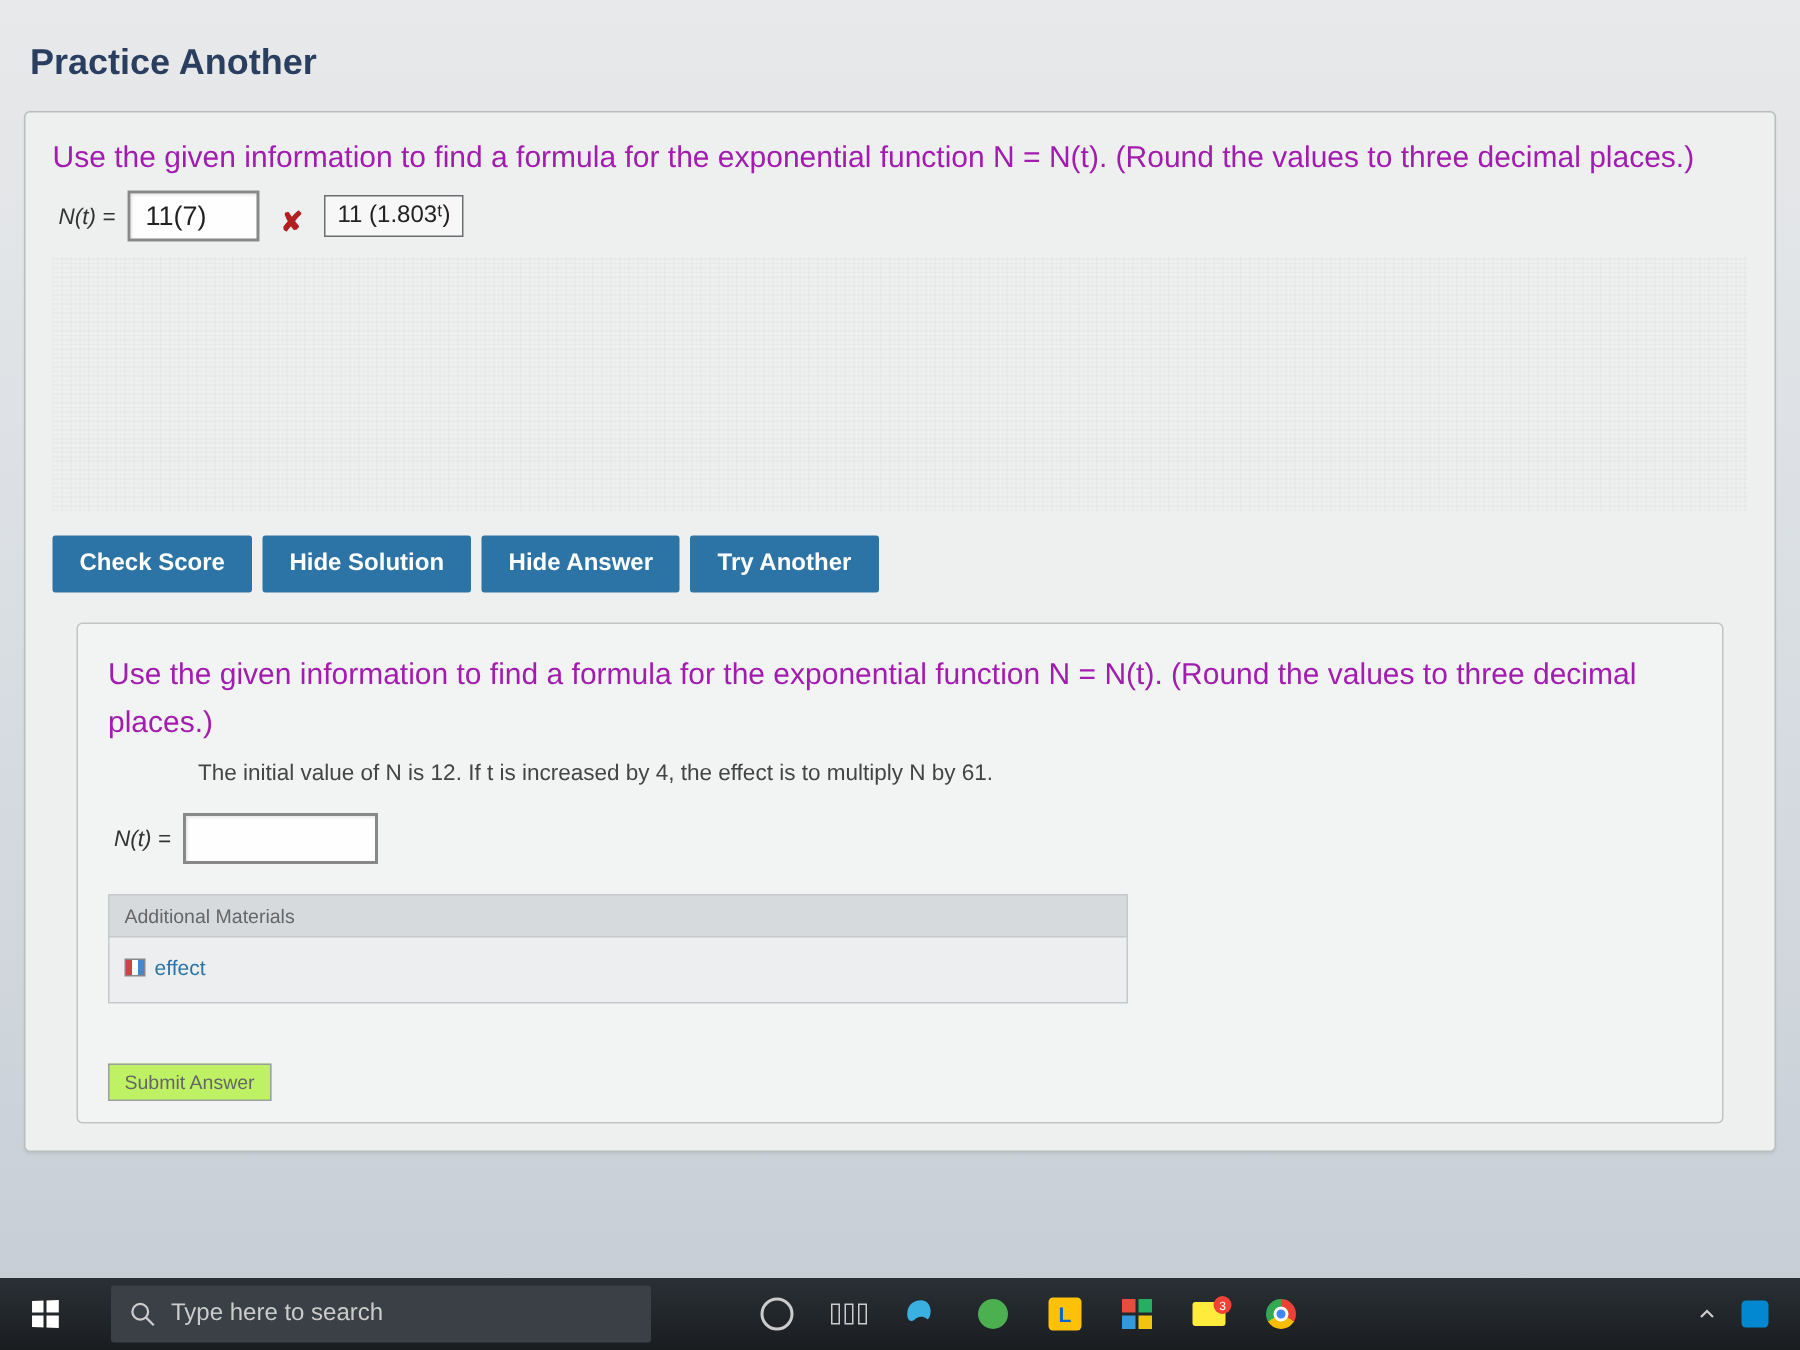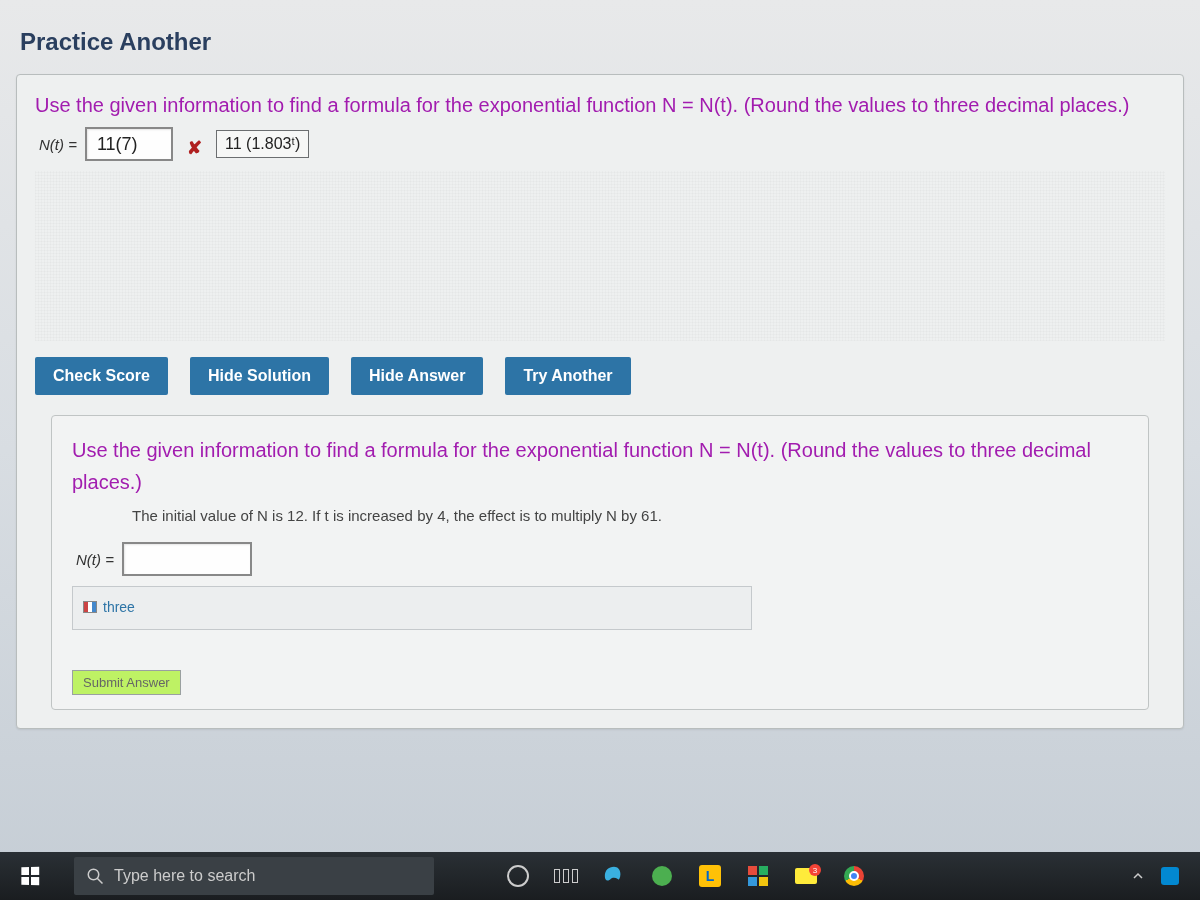--- a/index.html
+++ b/index.html
@@ -79,21 +79,21 @@
       display: inline-block;
     }
     .grid-area {
       height: 170px;
       background-image:
         repeating-linear-gradient(0deg, rgba(0,0,0,0.02) 0, rgba(0,0,0,0.02) 1px, transparent 1px, transparent 3px),
         repeating-linear-gradient(90deg, rgba(0,0,0,0.02) 0, rgba(0,0,0,0.02) 1px, transparent 1px, transparent 3px);
     }
     .button-row {
       display: flex;
-      gap: 22px;
+      gap: 7px;
       margin-top: 16px;
     }
     .btn-primary {
       background: #2d74a6;
       color: #fff;
       border: none;
       padding: 10px 18px;
       font-size: 16px;
       font-weight: bold;
       cursor: pointer;
@@ -248,24 +248,25 @@
       <span>Use the given information to find a formula for the exponential function N = N(t). (Round the values to three decimal places.)</span>
     </div>
     <div class="prompt-sub">
       <span>The initial value of N is 12. If t is increased by 4, the effect is to multiply N by 61.</span>
     </div>
     <div class="answer-row">
       <span class="answer-label">N(t) =</span>
       <input type="text" class="answer-input empty" style="">
     </div>
 
+    <div class="am-header">Additional Materials</div>
     <div class="am-body">
       <a href="#" class="ebook-link">
         <span class="ebook-icon"></span>
-        <span>three</span>
+        <span>effect</span>
       </a>
     </div>
 
     <button class="submit-btn">Submit Answer</button>
   </div>
 </div>
 
 <div class="taskbar">
   <div class="start-btn">
     <div class="win-logo">

